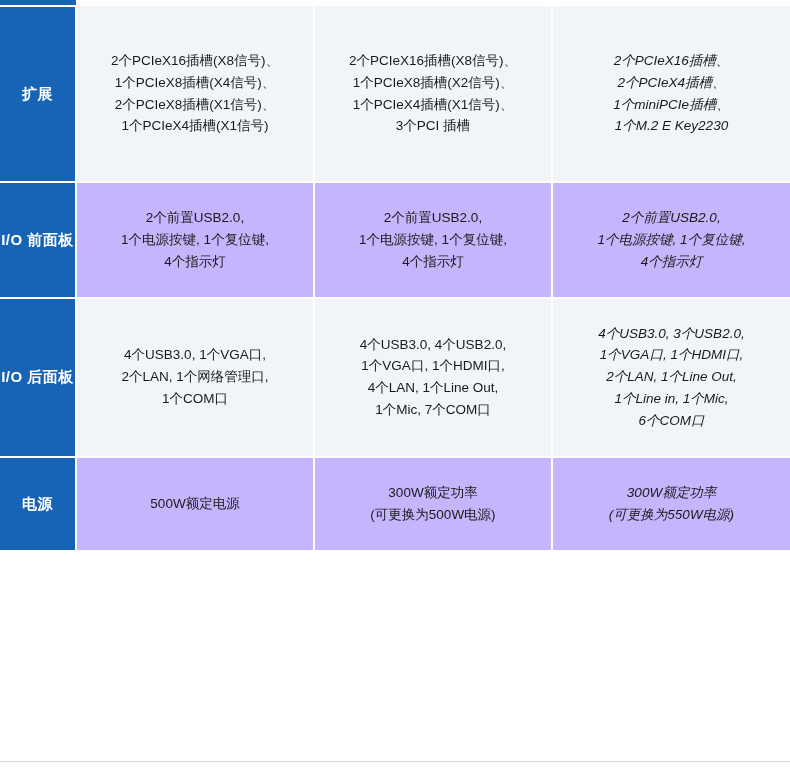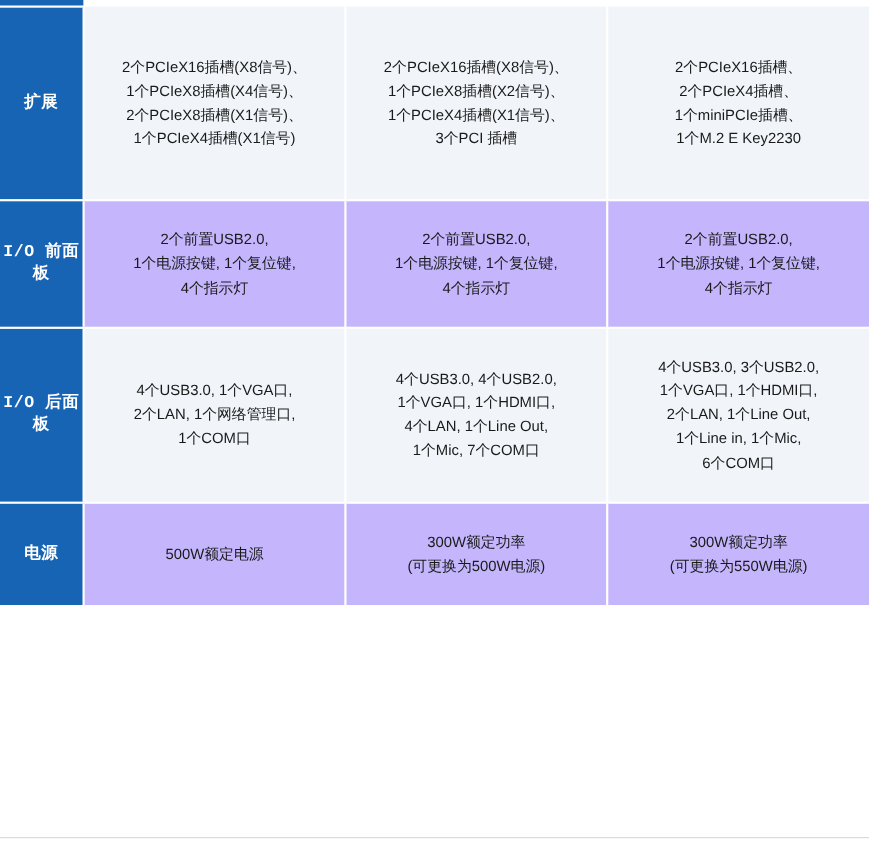--- a/index.html
+++ b/index.html
@@ -33,38 +33,38 @@
   
   .row-header {
     width: 76px;
     background: #1763b4;
     color: #ffffff;
     font-size: 15px;
     font-weight: bold;
     line-height: 1.35;
     letter-spacing: 0.5px;
     border-bottom: 2px solid #ffffff;
-    font-family: Liberation Mono, monospace;
   }
   
   .cell {
     width: 238px;
     background: #f1f5fa;
     color: #1a1a1a;
     font-size: 13.5px;
     line-height: 1.62;
     padding: 24px 6px;
     border-right: 2px solid #ffffff;
     border-bottom: 2px solid #ffffff;
   }
   .cell.first {
     border-left: 2px solid #ffffff;
   }
   .cell.last {
     border-right: 0;
+    font-style: italic;
   }
   .cell.white {
     background: #c4b5fd;
   }
   .cell .line {
     display: block;
     white-space: nowrap;
   }
   .cell.os {
     color: #e8040b;

